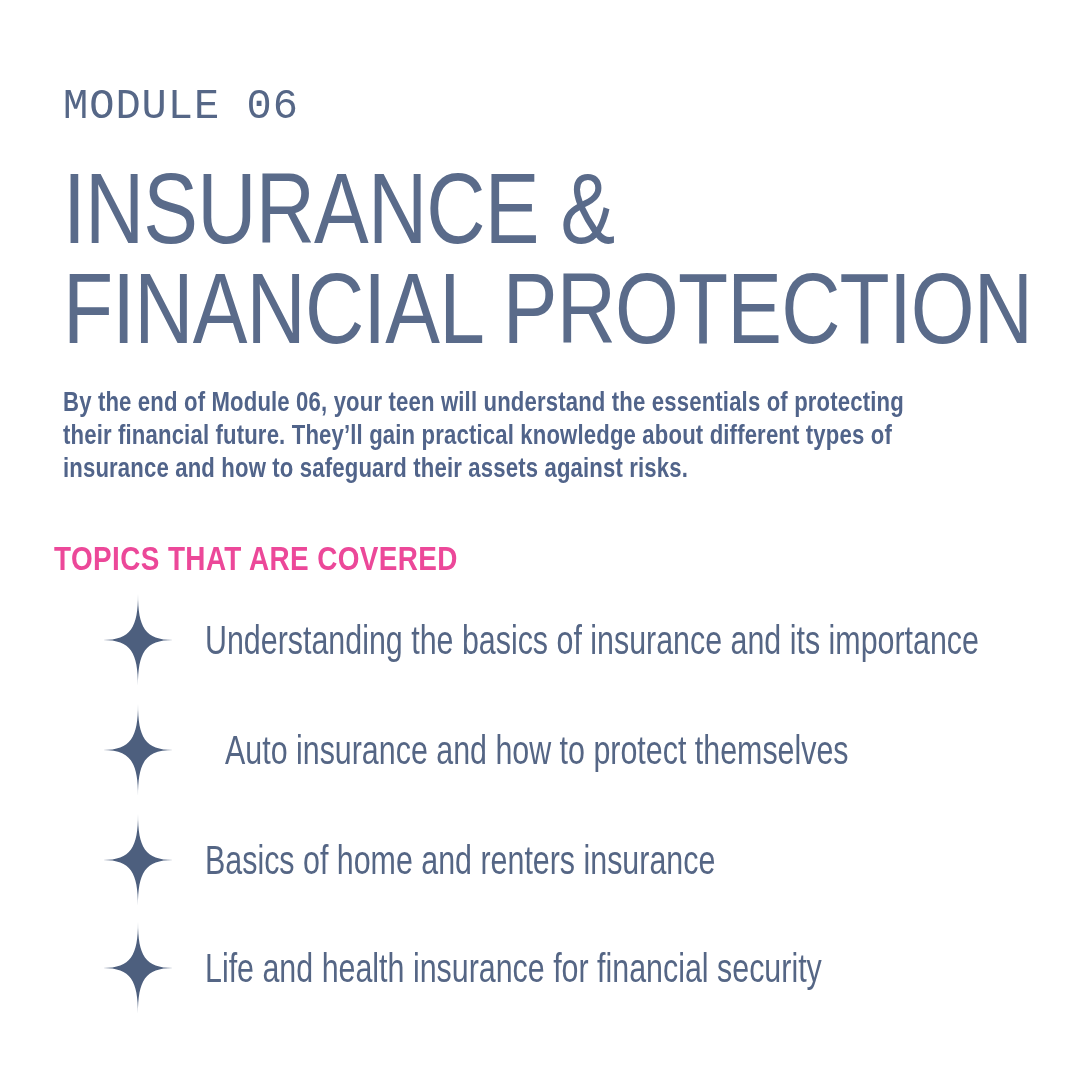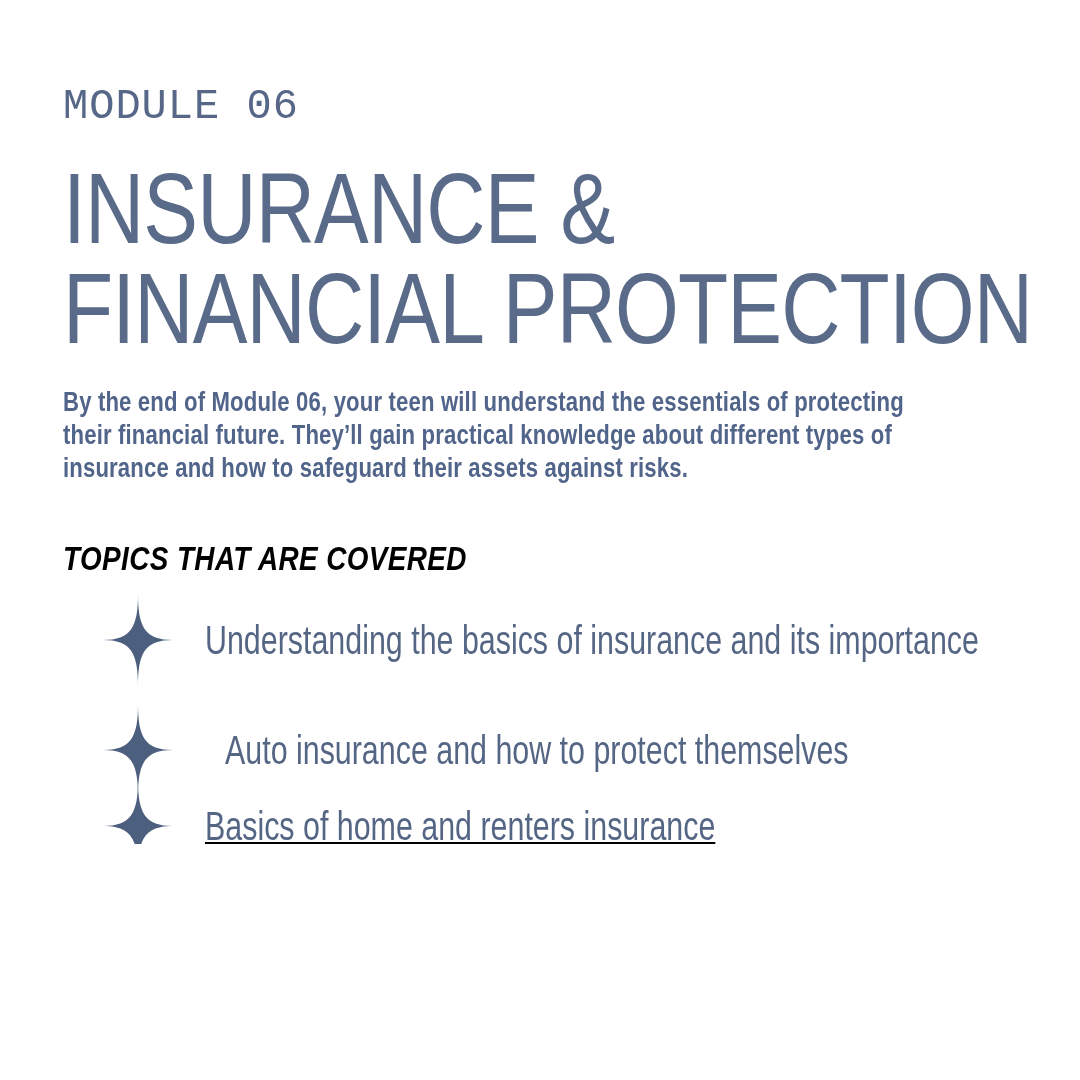--- a/index.html
+++ b/index.html
@@ -3,21 +3,21 @@
 <meta charset="utf-8">
 <style>
   html, body {
     margin: 0;
     padding: 0;
     background: #ffffff;
   }
   .canvas {
     position: relative;
     width: 1080px;
-    height: 844px;
+    height: 1080px;
     background: #ffffff;
     overflow: hidden;
     font-family: "Liberation Sans", sans-serif;
   }
 
   
   .module-label {
     position: absolute;
     left: 63px;
     top: 86px;
@@ -62,24 +62,23 @@
     font-weight: 700;
     letter-spacing: 0.2px;
     white-space: nowrap;
     transform: scaleX(0.79);
     transform-origin: left top;
   }
 
   
   .topics-heading {
     position: absolute;
-    left: 63px;
+    left: 54px;
     top: 538px;
-    color: #000000;
-    font-style: italic;
+    color: #ec4899;
   }
   .topics-heading > span {
     display: inline-block;
     font-size: 34px;
     line-height: 40px;
     font-weight: 700;
     letter-spacing: 0.5px;
     white-space: nowrap;
     transform: scaleX(0.82);
     transform-origin: left top;
@@ -88,21 +87,21 @@
   
   .topic-item {
     position: absolute;
     left: 63px;
     height: 110px;
     display: flex;
     align-items: center;
   }
   .topic-item.i0 { top: 585px; }
   .topic-item.i1 { top: 695px; gap: 20px; }
-  .topic-item.i2 { top: 771px; text-decoration: underline; }
+  .topic-item.i2 { top: 805px; }
   .topic-item.i3 { top: 913px; }
 
   .sparkle {
     margin-left: 40px;
     width: 70px;
     height: 92px;
     flex: 0 0 auto;
   }
   .sparkle svg { display: block; width: 70px; height: 92px; }
 
@@ -160,14 +159,22 @@
 
   <div class="topic-item i2">
     <span class="sparkle">
       <svg viewBox="0 0 100 100" preserveAspectRatio="none" xmlns="http://www.w3.org/2000/svg">
         <path fill="#4d5f7e" d="M50,0 C50,36 60,50 100,50 C60,50 50,64 50,100 C50,64 40,50 0,50 C40,50 50,36 50,0 Z"></path>
       </svg>
     </span>
     <span class="topic-label">Basics of home and renters insurance</span>
   </div>
 
+  <div class="topic-item i3">
+    <span class="sparkle">
+      <svg viewBox="0 0 100 100" preserveAspectRatio="none" xmlns="http://www.w3.org/2000/svg">
+        <path fill="#4d5f7e" d="M50,0 C50,36 60,50 100,50 C60,50 50,64 50,100 C50,64 40,50 0,50 C40,50 50,36 50,0 Z"></path>
+      </svg>
+    </span>
+    <span class="topic-label">Life and health insurance for financial security</span>
+  </div>
 
 </div>
 
 </body></html>

